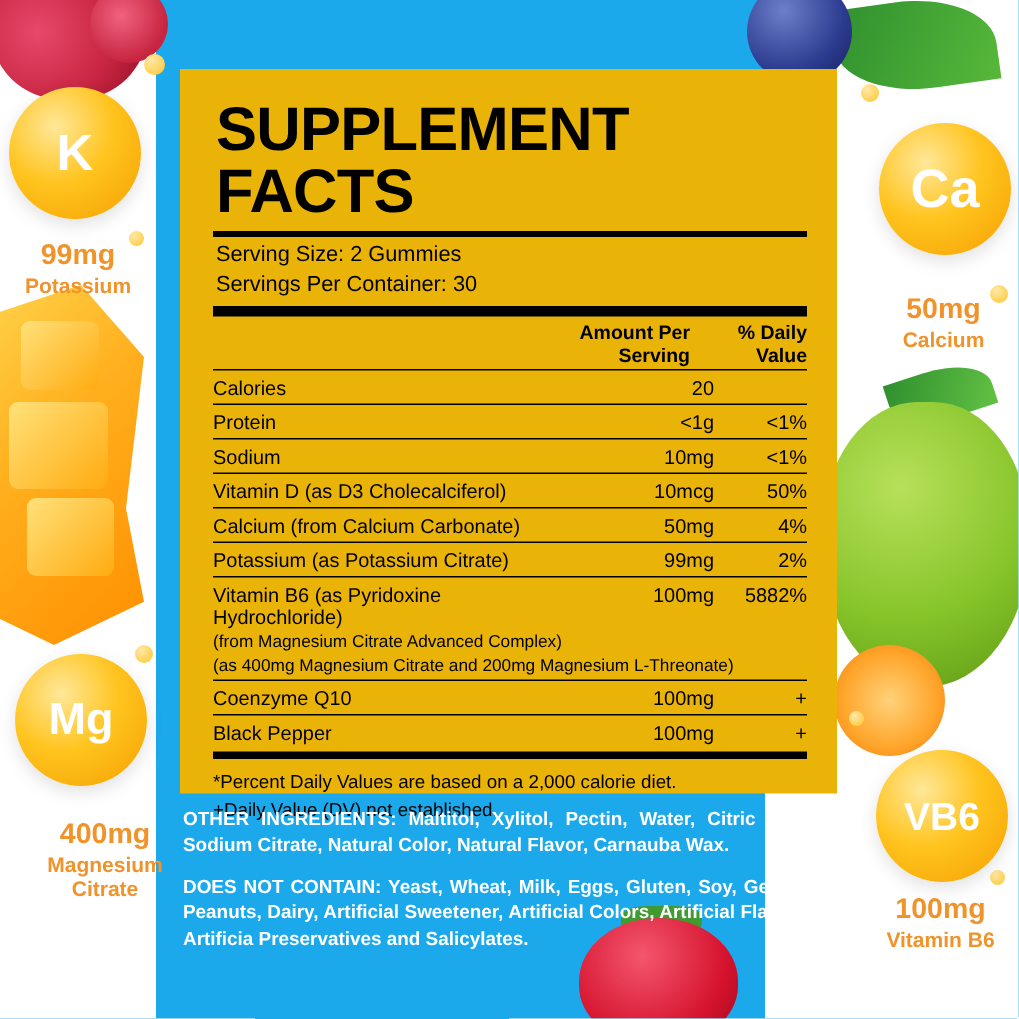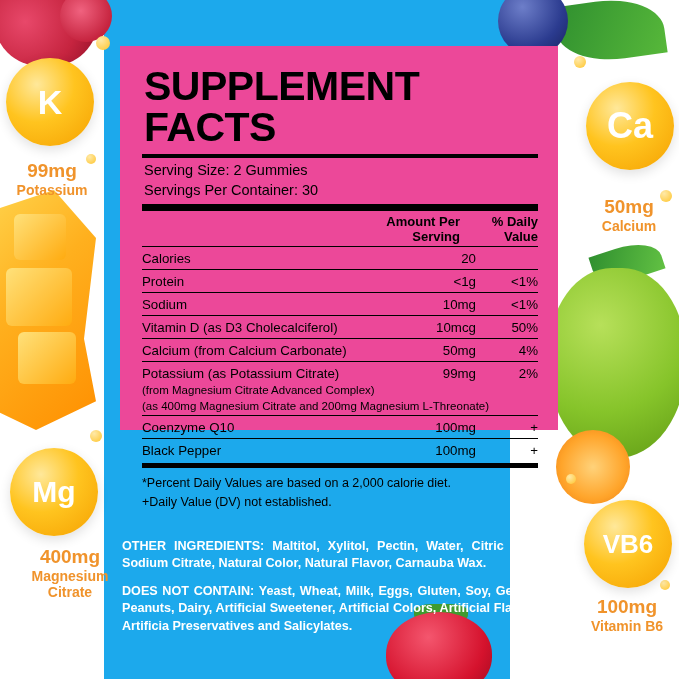--- a/index.html
+++ b/index.html
@@ -36,21 +36,21 @@
     display:flex;align-items:center;justify-content:center;
     font-weight:bold;color:#ffffff;
     box-shadow:0 4px 12px rgba(0,0,0,.12);
   }
   .bub-k{
     left:6px;top:58px;width:88px;height:88px;
     background:radial-gradient(circle at 35% 30%,#ffe89a 0%,#ffc41f 45%,#f5a000 100%);
     font-size:34px;color:#fff;
   }
   .bub-mg{
-    left:10px;top:448px;width:88px;height:88px;
+    left:10px;top:436px;width:88px;height:88px;
     background:radial-gradient(circle at 35% 30%,#ffe89a 0%,#ffc41f 45%,#f5a000 100%);
     font-size:30px;
   }
   .bub-ca{
     left:586px;top:82px;width:88px;height:88px;
     background:radial-gradient(circle at 35% 30%,#ffe89a 0%,#ffc41f 45%,#f5a000 100%);
     font-size:36px;
   }
   .bub-vb6{
     left:584px;top:500px;width:88px;height:88px;
@@ -112,22 +112,22 @@
     position:absolute;left:414px;top:604px;width:54px;height:22px;
     background:#3f9b2f;border-radius:40% 40% 60% 60%;
   }
   .drop{
     position:absolute;border-radius:50%;
     background:radial-gradient(circle at 35% 30%,#ffe9a8,#ffc52c);
   }
 
   
   .panel{
-    position:absolute;left:120px;top:46px;width:438px;height:384px;
-    background:#ec4899;
+    position:absolute;left:120px;top:46px;width:438px;height:483px;
+    background:#eab308;
     box-sizing:border-box;
     padding:14px 20px 8px 22px;
   }
   .sf-title{
     font-family:"Liberation Sans", sans-serif;
     font-size:41px;font-weight:bold;letter-spacing:-.5px;
     color:#000;line-height:1;margin:6px 0 6px 2px;
   }
   .rule-thick{height:7px;background:#000;margin:6px 0 0 0;}
   .rule-med{height:4px;background:#000;}
@@ -265,20 +265,25 @@
       </tr>
       <tr>
         <td class="nm">Calcium (from Calcium Carbonate)</td>
         <td class="amt">50mg</td>
         <td class="pct">4%</td>
       </tr>
       <tr>
         <td class="nm">Potassium (as Potassium Citrate)</td>
         <td class="amt">99mg</td>
         <td class="pct">2%</td>
+      </tr>
+      <tr>
+        <td class="nm">Vitamin B6 (as Pyridoxine Hydrochloride)</td>
+        <td class="amt">100mg</td>
+        <td class="pct">5882%</td>
       </tr>
       <tr class="noline">
         <td class="nm sub" colspan="3">(from Magnesium Citrate Advanced Complex)</td>
       </tr>
       <tr class="noline">
         <td class="nm sub" colspan="3">(as 400mg Magnesium Citrate and 200mg Magnesium L-Threonate)</td>
       </tr>
       <tr>
         <td class="nm">Coenzyme Q10</td>
         <td class="amt">100mg</td>

